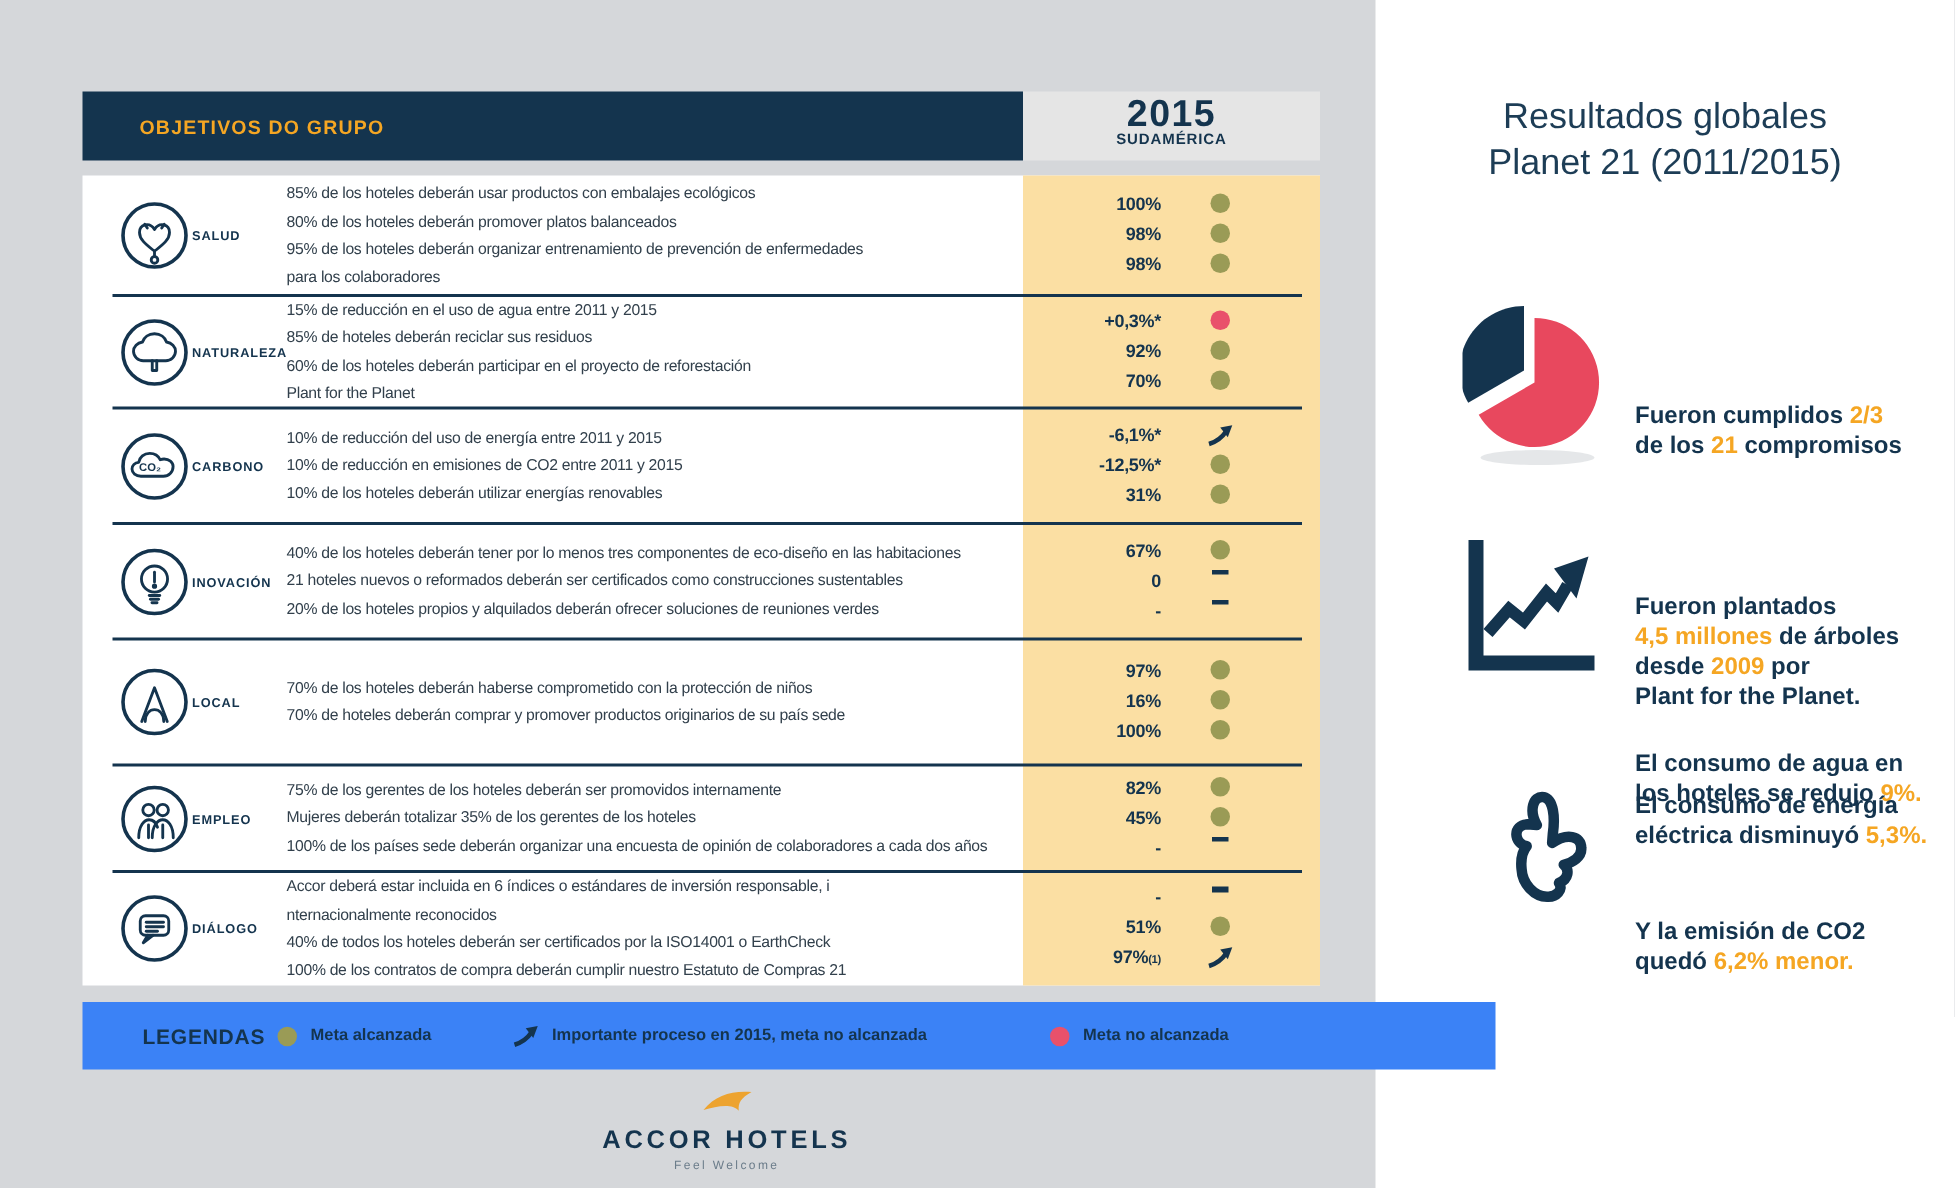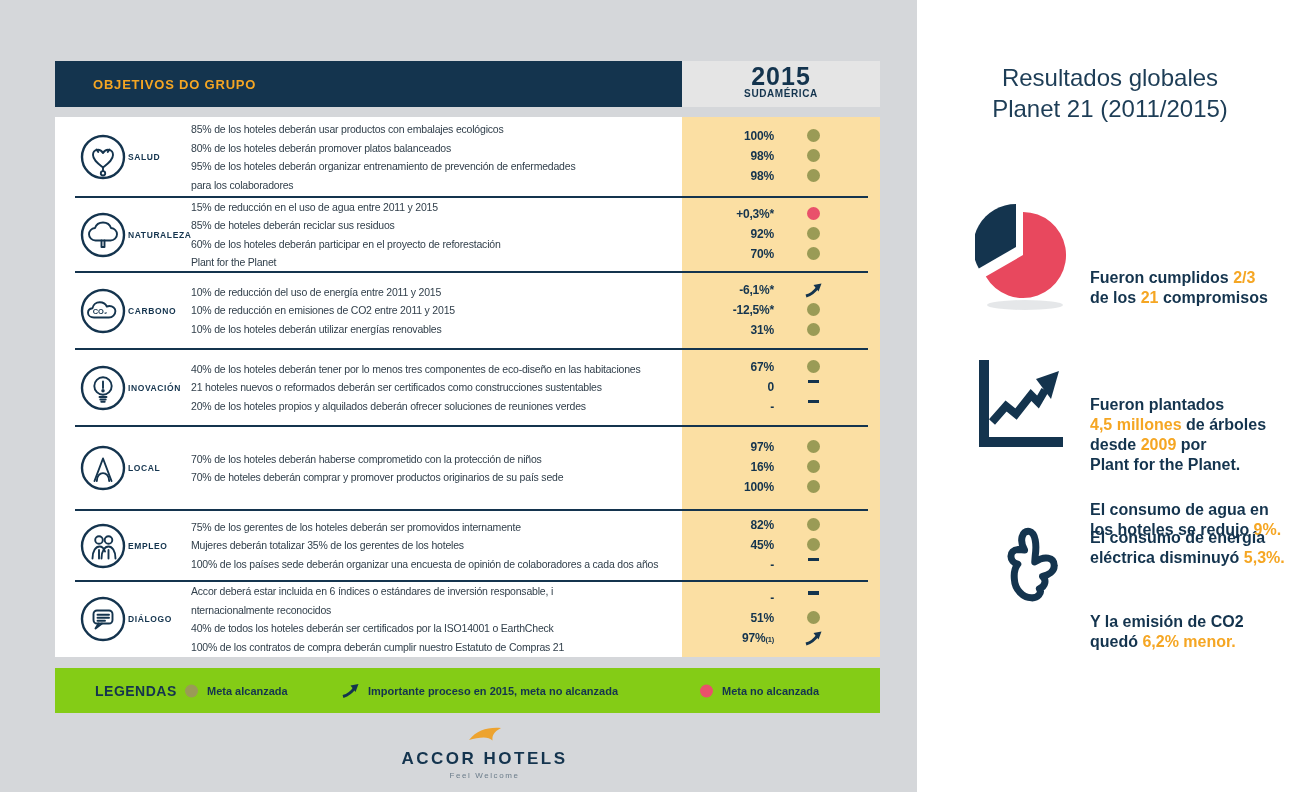--- a/index.html
+++ b/index.html
@@ -33,21 +33,21 @@
   .vline{display:flex;align-items:flex-start;height:16px;}
   .vval{width:92px;text-align:right;font-weight:bold;font-size:12px;color:#14344e;letter-spacing:-0.2px;}
   .vnote{font-size:7.5px;font-weight:bold;}
   .vstat{width:30px;margin-left:24px;display:flex;justify-content:center;align-items:center;}
   .dot{width:13px;height:13px;border-radius:50%;display:inline-block;}
   .dot-olive{background:#9a9b56;}
   .dot-red{background:#e9516b;}
   .dash{width:11px;height:3.5px;background:#14344e;display:inline-block;}
 
   
-  .legend{position:absolute;left:55px;top:668px;width:825px;height:45px;background:#84cc16;}
+  .legend{position:absolute;left:55px;top:668px;width:942px;height:45px;background:#3b82f6;}
   .legend-title{position:absolute;left:40px;top:50%;transform:translateY(-50%);
                 font-size:14px;font-weight:bold;color:#14344e;letter-spacing:.5px;}
   .litem{position:absolute;top:50%;transform:translateY(-50%);display:flex;align-items:center;gap:9px;}
   .litem .llabel{font-size:11px;font-weight:bold;color:#14344e;white-space:nowrap;}
 
   
   .footer{position:absolute;left:72px;top:727px;width:825px;text-align:center;color:#14344e;}
   .footer .brand{font-size:17px;font-weight:bold;letter-spacing:2.5px;margin-top:1px;}
   .footer .tagline{font-size:8px;letter-spacing:1.6px;color:#6b7c8a;margin-top:2px;}
 

